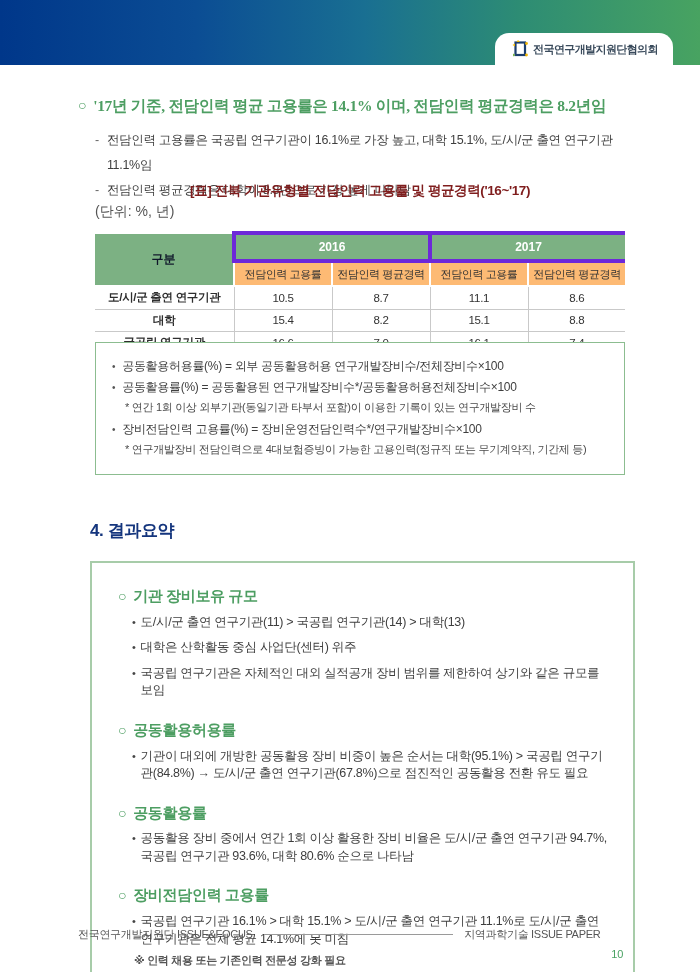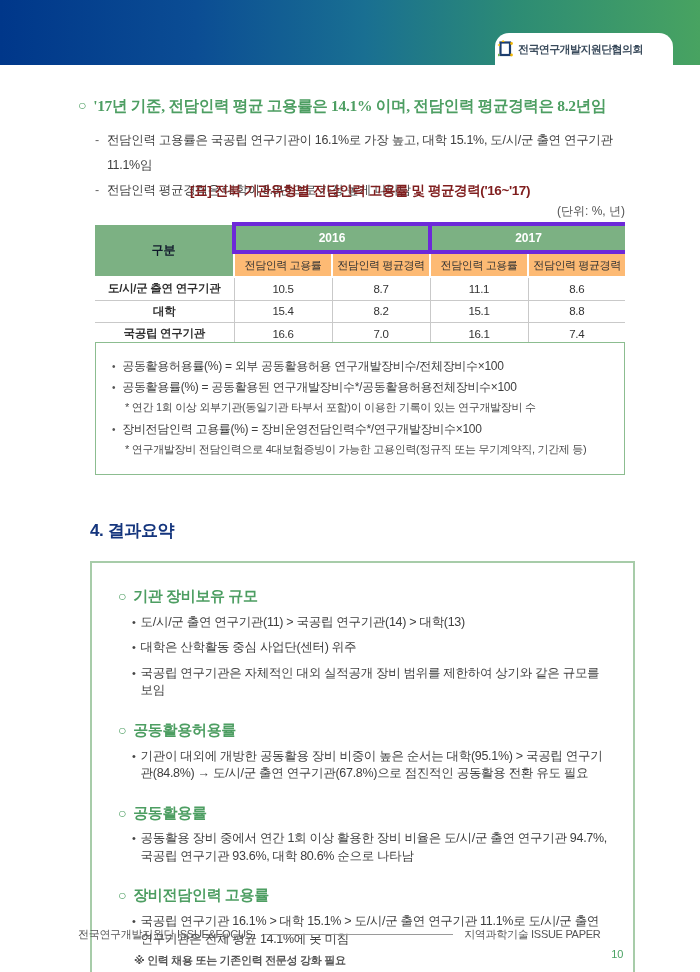--- a/index.html
+++ b/index.html
@@ -8,38 +8,38 @@
     font-family:"Liberation Sans","DejaVu Sans",sans-serif;
     -webkit-font-smoothing:antialiased;
   }
   
   .band{
     position:absolute;top:0;left:0;width:700px;height:65px;
     background:linear-gradient(90deg,#00378a 0%,#0b4d94 28%,#196f92 52%,#2d8c74 74%,#48a361 100%);
   }
   .logo-box{
     position:absolute;top:33px;right:27px;width:178px;height:32px;background:#ffffff;
-    border-radius:14px 14px 0 0;display:flex;align-items:center;justify-content:flex-start;gap:3px;
+    border-radius:14px 14px 0 0;display:flex;align-items:center;justify-content:center;gap:3px;
   }
   .logo-text{font-size:11px;font-weight:bold;color:#3a4b5c;letter-spacing:-0.6px;}
   
   .sec1{position:absolute;left:78px;top:96px;width:562px;}
   .g-heading{
     font-family:"Liberation Serif","DejaVu Serif",serif;
     color:#4d9e62;font-weight:bold;font-size:15.5px;line-height:1.25;
     display:flex;gap:7px;letter-spacing:-0.3px;
   }
   .g-heading .marker{font-weight:normal;font-size:14px;position:relative;top:1px;}
   .sec1-bullets{margin:13px 0 0 17px;font-size:12.5px;color:#3f3f3f;letter-spacing:-0.3px;}
   .dash-line{display:flex;gap:8px;line-height:2.0;}
   .dash-line .marker{color:#666;}
   
   .tbl-block{position:absolute;left:95px;top:182px;width:530px;}
   .tbl-title{text-align:center;font-weight:bold;font-size:13.5px;color:#7f1d1d;letter-spacing:-0.4px;}
-  .tbl-unit{text-align:right;font-size:12px;color:#555;margin-top:3px;margin-bottom:2px;}
+  .tbl-unit{text-align:left;font-size:14px;color:#555;margin-top:3px;margin-bottom:10px;}
   table{width:530px;border-collapse:collapse;table-layout:fixed;}
   col.c0{width:139px;}col.c1,col.c2,col.c3{width:98px;}col.c4{width:97px;}
   th{font-weight:bold;}
   .th-group{background:#7cb183;color:#ffffff;font-size:12px;height:22px;border:4px solid #6d28d9;}
   .th-corner{background:#7cb183;color:#0f172a;font-size:12px;border:2px solid #ffffff;}
   .th-sub{background:#fdba74;color:#333;font-size:11px;font-weight:normal;height:20px;border:2px solid #ffffff;letter-spacing:-0.4px;}
   th:first-child,td:first-child{border-left:none !important;}
   th:last-child,td:last-child{border-right:none !important;}
   td{
     text-align:center;font-size:11.5px;color:#333;height:19.5px;

